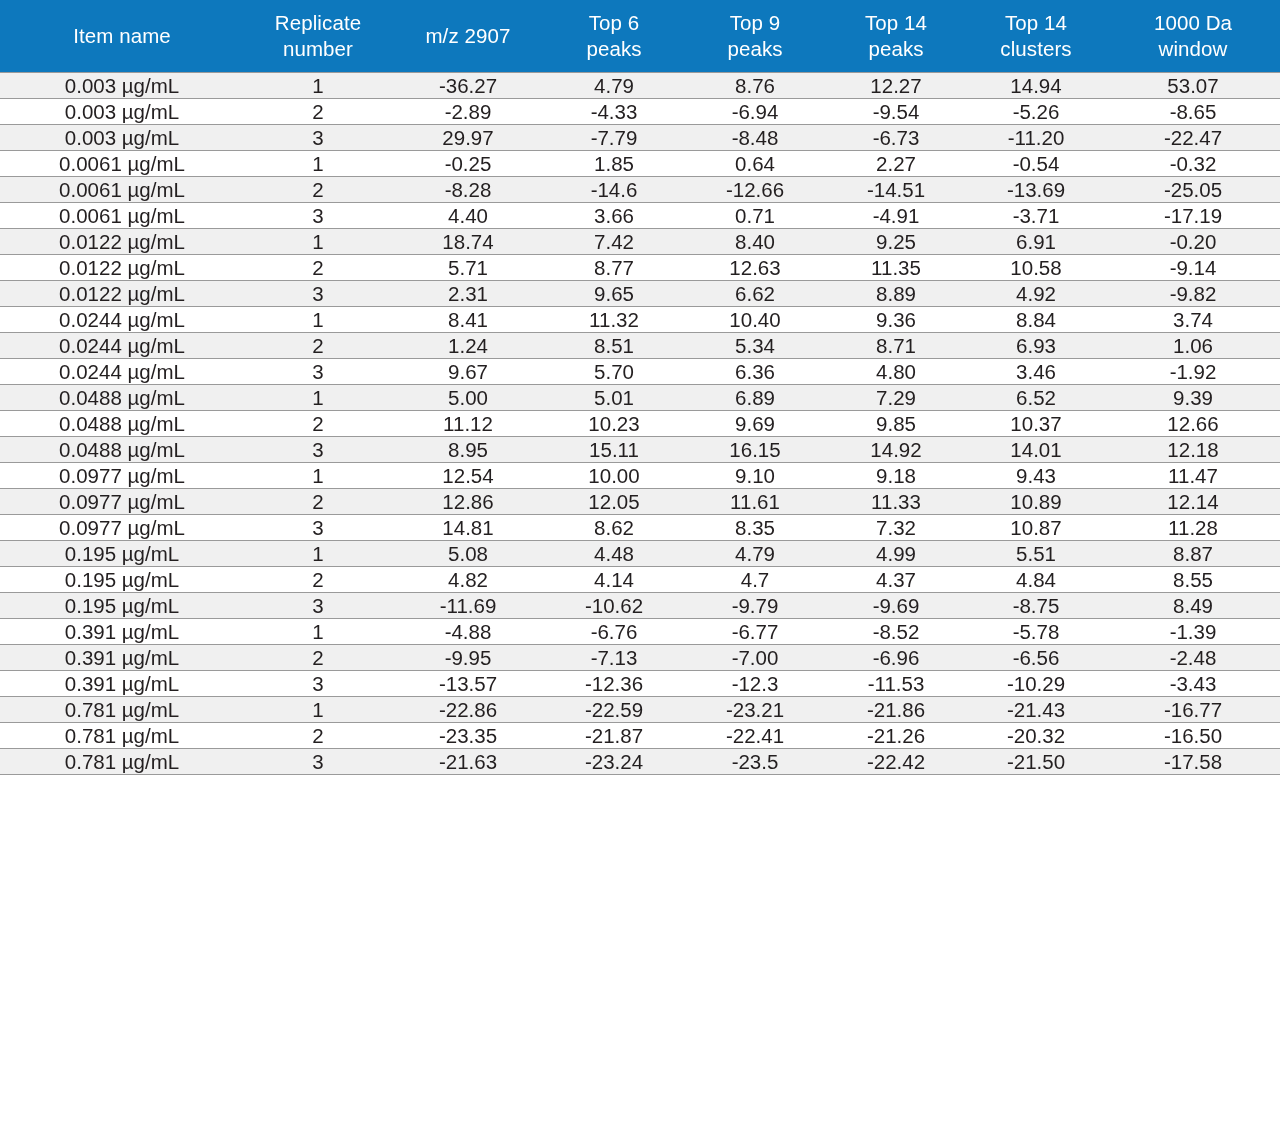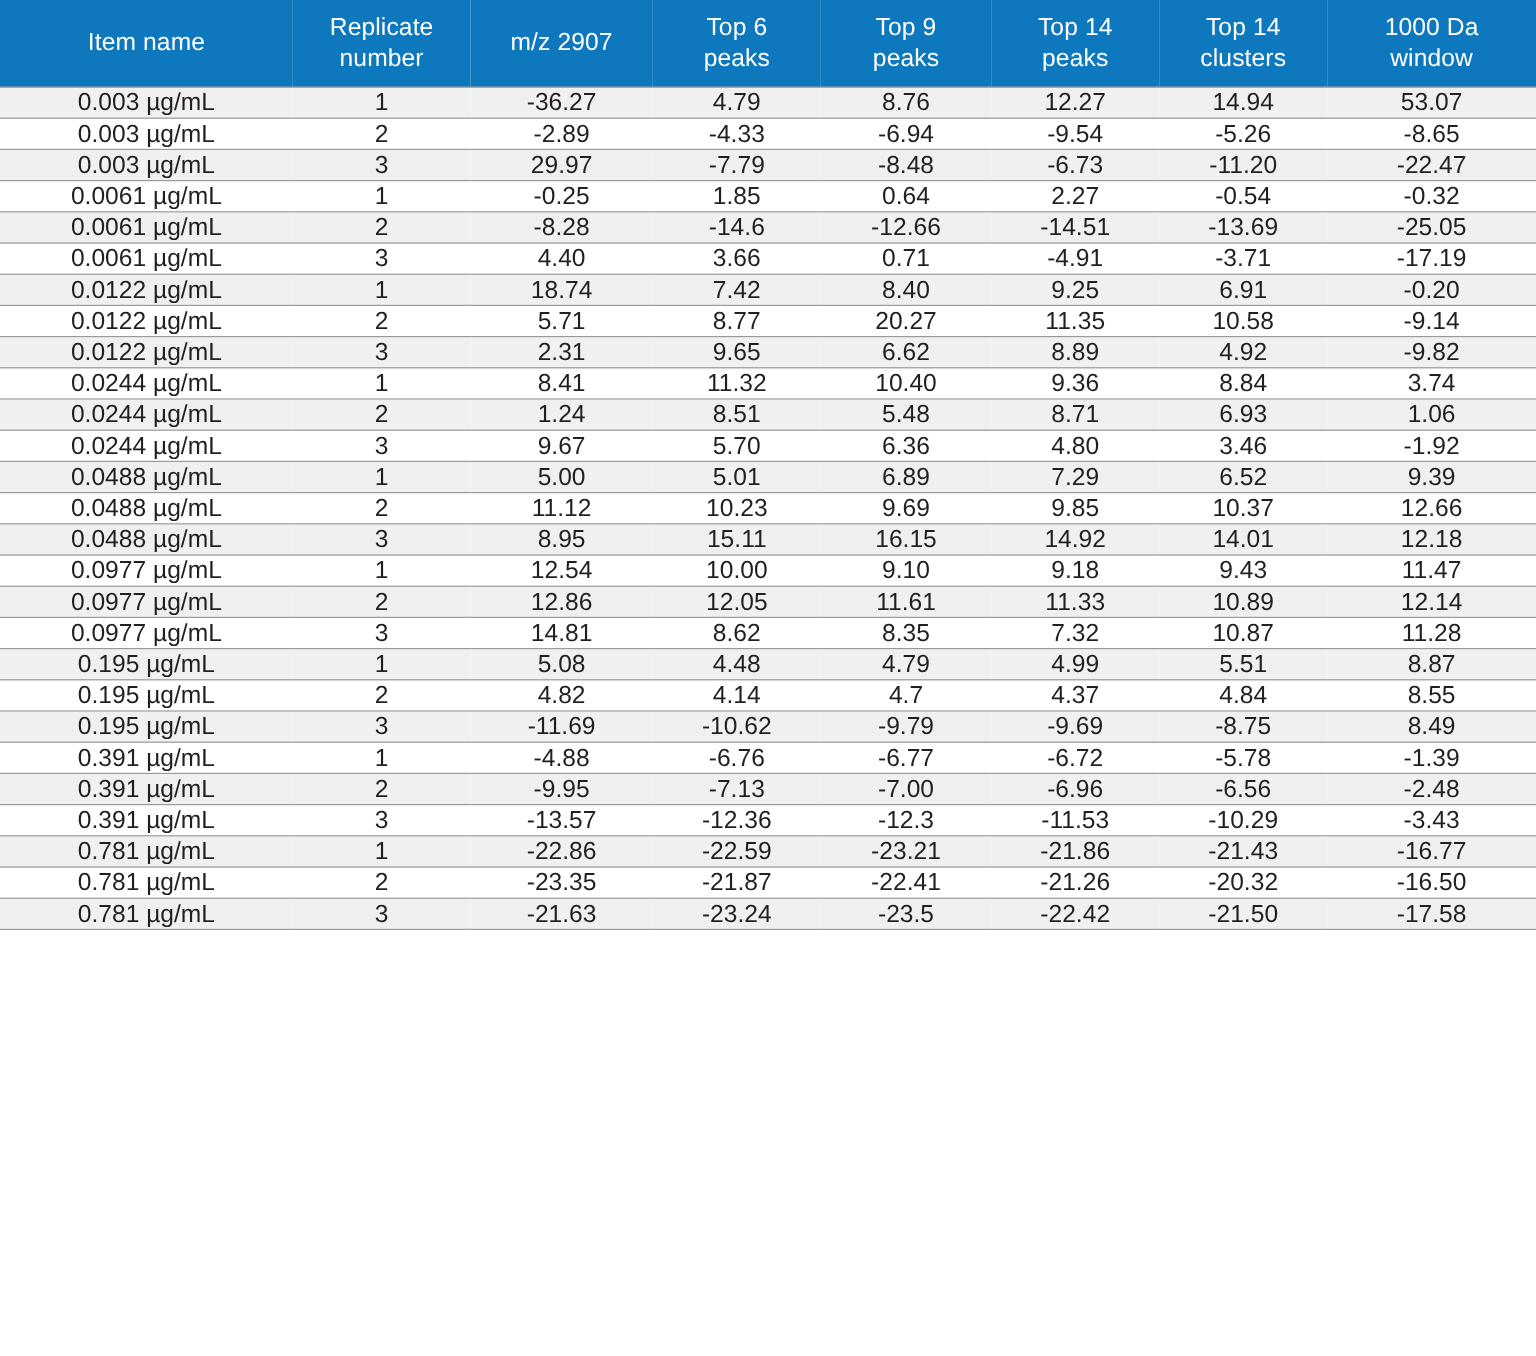--- a/index.html
+++ b/index.html
@@ -184,21 +184,21 @@
         <td>8.40</td>
         <td>9.25</td>
         <td>6.91</td>
         <td>-0.20</td>
       </tr>
       <tr class="plain">
         <td>0.0122 µg/mL</td>
         <td>2</td>
         <td>5.71</td>
         <td>8.77</td>
-        <td>20.27</td>
+        <td>12.63</td>
         <td>11.35</td>
         <td>10.58</td>
         <td>-9.14</td>
       </tr>
       <tr class="shaded">
         <td>0.0122 µg/mL</td>
         <td>3</td>
         <td>2.31</td>
         <td>9.65</td>
         <td>6.62</td>
@@ -214,21 +214,21 @@
         <td>10.40</td>
         <td>9.36</td>
         <td>8.84</td>
         <td>3.74</td>
       </tr>
       <tr class="shaded">
         <td>0.0244 µg/mL</td>
         <td>2</td>
         <td>1.24</td>
         <td>8.51</td>
-        <td>5.48</td>
+        <td>5.34</td>
         <td>8.71</td>
         <td>6.93</td>
         <td>1.06</td>
       </tr>
       <tr class="plain">
         <td>0.0244 µg/mL</td>
         <td>3</td>
         <td>9.67</td>
         <td>5.70</td>
         <td>6.36</td>
@@ -325,21 +325,21 @@
         <td>-9.69</td>
         <td>-8.75</td>
         <td>8.49</td>
       </tr>
       <tr class="plain">
         <td>0.391 µg/mL</td>
         <td>1</td>
         <td>-4.88</td>
         <td>-6.76</td>
         <td>-6.77</td>
-        <td>-6.72</td>
+        <td>-8.52</td>
         <td>-5.78</td>
         <td>-1.39</td>
       </tr>
       <tr class="shaded">
         <td>0.391 µg/mL</td>
         <td>2</td>
         <td>-9.95</td>
         <td>-7.13</td>
         <td>-7.00</td>
         <td>-6.96</td>

